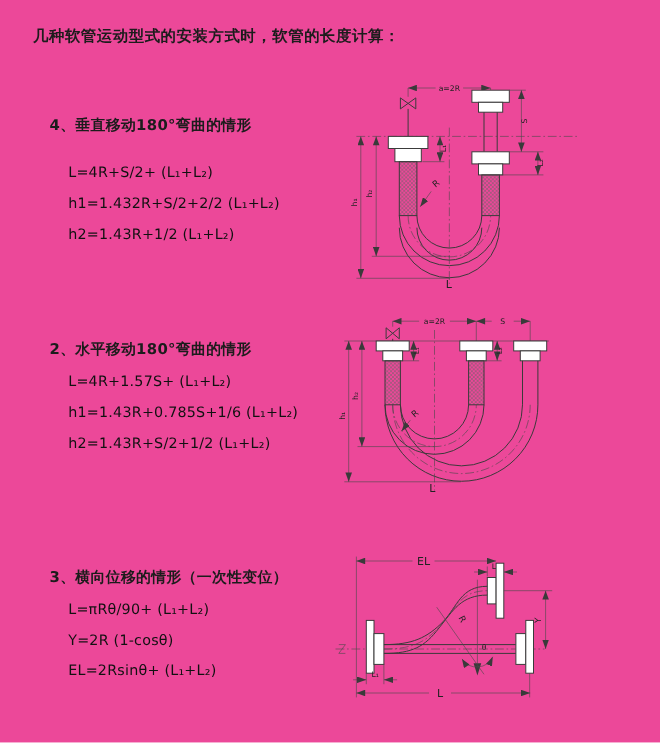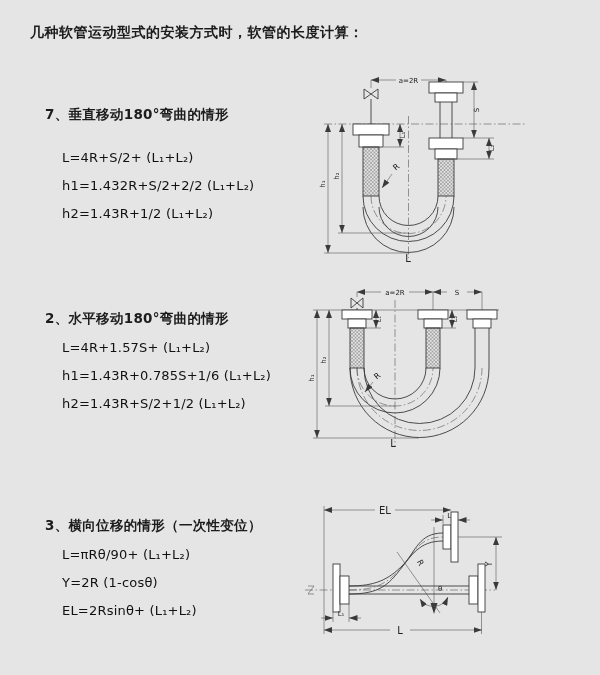--- a/index.html
+++ b/index.html
@@ -1,16 +1,16 @@
 <!DOCTYPE html>
 <html><head>
 <meta charset="utf-8">
 <style>
   html,body{margin:0;padding:0;background:#ffffff;}
-  #page{position:relative;width:600px;height:675px;background:#e5e5e5;overflow:hidden;
+  #page{position:relative;width:600px;height:675px;background:#ec4899;overflow:hidden;
         font-family:"DejaVu Sans",sans-serif;color:#1c1c1c;}
   .title{position:absolute;left:30px;top:24px;font-size:14px;font-weight:bold;letter-spacing:.5px;}
   .section{position:absolute;left:45px;width:270px;}
   .heading{font-size:13.5px;font-weight:bold;line-height:20px;letter-spacing:.3px;}
   .formula{font-size:13px;line-height:28px;padding-left:17px;letter-spacing:.2px;color:#111;}
   .diagram{position:absolute;}
   svg .o{fill:none;stroke:#3a3a3a;stroke-width:.9;}
   svg .w{fill:#ffffff;stroke:#3a3a3a;stroke-width:.9;}
   svg .hb{stroke:#3a3a3a;stroke-width:.9;}
   svg .d{fill:none;stroke:#4a4a4a;stroke-width:.55;}
@@ -36,21 +36,21 @@
       </marker>
       <pattern id="hatch" width="3.5" height="3.5" patternUnits="userSpaceOnUse">
         <path d="M0,3.5L3.5,0M0,0L3.5,3.5" stroke="#666" stroke-width="0.45"></path>
       </pattern>
     </defs>
   </svg>
 
   <div class="title">几种软管运动型式的安装方式时，软管的长度计算：</div>
 
   <div class="section" style="top:104px">
-    <div class="heading">7、垂直移动180°弯曲的情形</div>
+    <div class="heading">4、垂直移动180°弯曲的情形</div>
     <div class="formula" style="margin-top:20px">L=4R+S/2+ (L₁+L₂)</div>
     <div class="formula">h1=1.432R+S/2+2/2 (L₁+L₂)</div>
     <div class="formula">h2=1.43R+1/2 (L₁+L₂)</div>
   </div>
 
   <svg class="diagram" style="left:308px;top:72px" width="225" height="192" viewBox="0 0 225 192">
 
     <g>
       <line class="d" x1="63" y1="8" x2="88" y2="8" marker-start="url(#as)"></line>
       <line class="d" x1="113" y1="8" x2="138" y2="8" marker-end="url(#ae)"></line>

